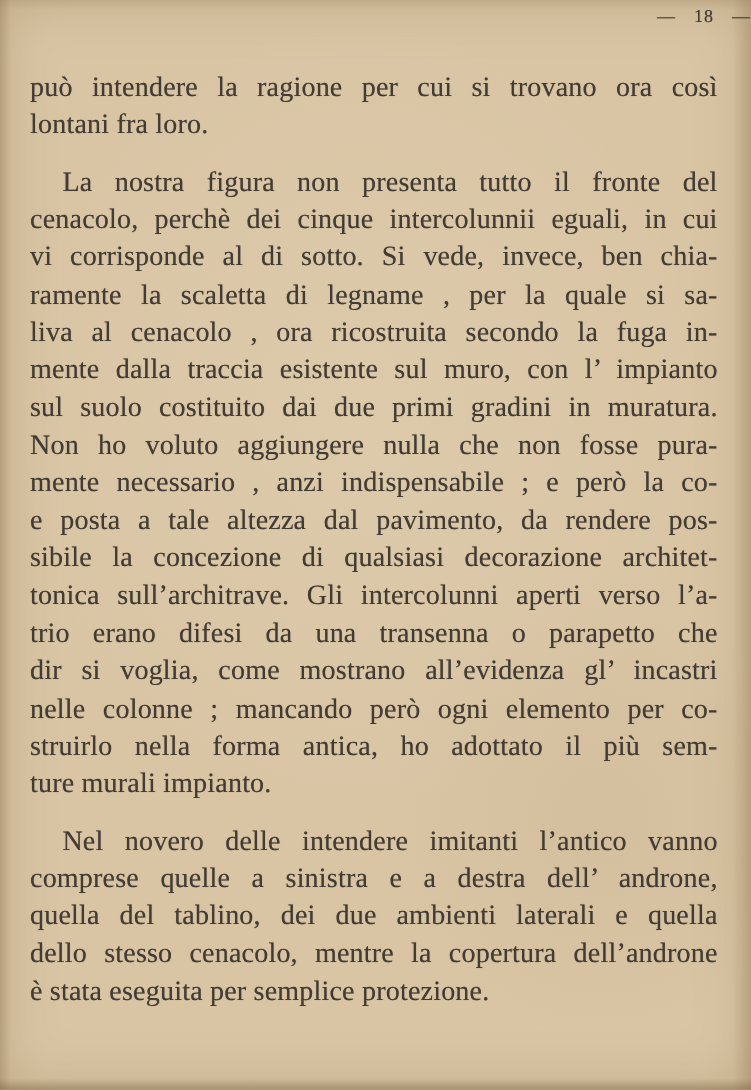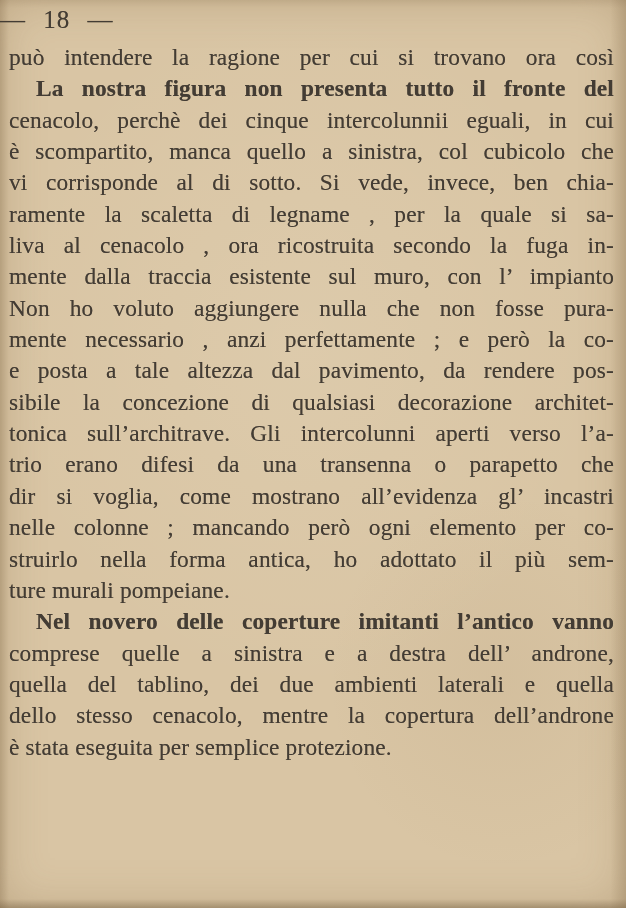--- a/index.html
+++ b/index.html
@@ -20,81 +20,82 @@
     font-family: "Liberation Serif", "DejaVu Serif", serif;
     color: #433c34;
     text-shadow: 0 0 0.6px rgba(62,54,44,0.55);
   }
 
   .page-header {
     position: absolute;
     top: 6px;
     left: 0;
     right: 0;
-    text-align: left;
-    font-size: 25px;
+    text-align: right;
+    font-size: 15px;
     letter-spacing: 1px;
     word-spacing: 10px;
   }
 
   .text-block {
     position: absolute;
     top: 42px;
     left: 9px;
     right: 12px;
     font-size: 23.4px;
     line-height: 31.35px;
     letter-spacing: 0.15px;
   }
 
-  .paragraph { margin: 0; }
+  .paragraph { margin: 16px; }
 
   .line {
     text-align: justify;
     text-align-last: justify;
     white-space: normal;
   }
-  .line.indent { text-indent: 27px; font-weight: bold; }
+  .line.indent { text-indent: 27px; }
   .line.last   { text-align-last: left; }
 </style>
 </head>
 <body>
 
 <div class="page">
 
   <div class="page-header">— 18 —</div>
 
   <div class="text-block">
 
     <div class="paragraph">
       <div class="line">può intendere la ragione per cui si trovano ora così</div>
+      <div class="line last">lontani fra loro.</div>
     </div>
 
     <div class="paragraph">
       <div class="line indent">La nostra figura non presenta tutto il fronte del</div>
       <div class="line">cenacolo, perchè dei cinque intercolunnii eguali, in cui</div>
-      <div class="line">è scompartito, manca quello a sinistra, col cubicolo che</div>
       <div class="line">vi corrisponde al di sotto. Si vede, invece, ben chia-</div>
       <div class="line">ramente la scaletta di legname , per la quale si sa-</div>
       <div class="line">liva al cenacolo , ora ricostruita secondo la fuga in-</div>
       <div class="line">mente dalla traccia esistente sul muro, con l’ impianto</div>
+      <div class="line">sul suolo costituito dai due primi gradini in muratura.</div>
       <div class="line">Non ho voluto aggiungere nulla che non fosse pura-</div>
-      <div class="line">mente necessario , anzi perfettamente ; e però la co-</div>
+      <div class="line">mente necessario , anzi indispensabile ; e però la co-</div>
       <div class="line">e posta a tale altezza dal pavimento, da rendere pos-</div>
       <div class="line">sibile la concezione di qualsiasi decorazione architet-</div>
       <div class="line">tonica sull’architrave. Gli intercolunni aperti verso l’a-</div>
       <div class="line">trio erano difesi da una transenna o parapetto che</div>
       <div class="line">dir si voglia, come mostrano all’evidenza gl’ incastri</div>
       <div class="line">nelle colonne ; mancando però ogni elemento per co-</div>
       <div class="line">struirlo nella forma antica, ho adottato il più sem-</div>
-      <div class="line last">ture murali pompeiane.</div>
+      <div class="line last">ture murali impianto.</div>
     </div>
 
     <div class="paragraph">
-      <div class="line indent">Nel novero delle coperture imitanti l’antico vanno</div>
+      <div class="line indent">Nel novero delle intendere imitanti l’antico vanno</div>
       <div class="line">comprese quelle a sinistra e a destra dell’ androne,</div>
       <div class="line">quella del tablino, dei due ambienti laterali e quella</div>
       <div class="line">dello stesso cenacolo, mentre la copertura dell’androne</div>
       <div class="line last">è stata eseguita per semplice protezione.</div>
     </div>
 
   </div>
 </div>
 
 </body></html>

